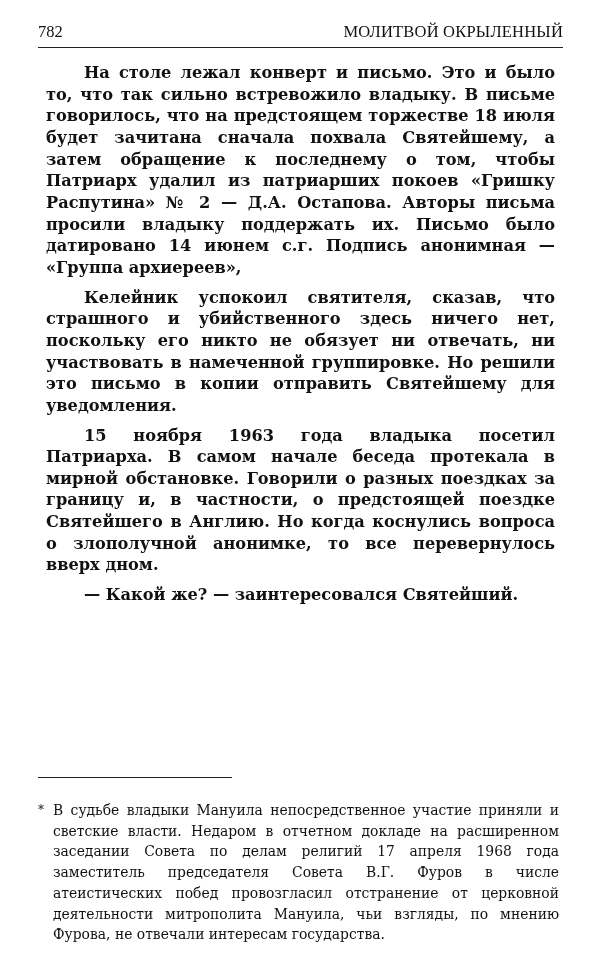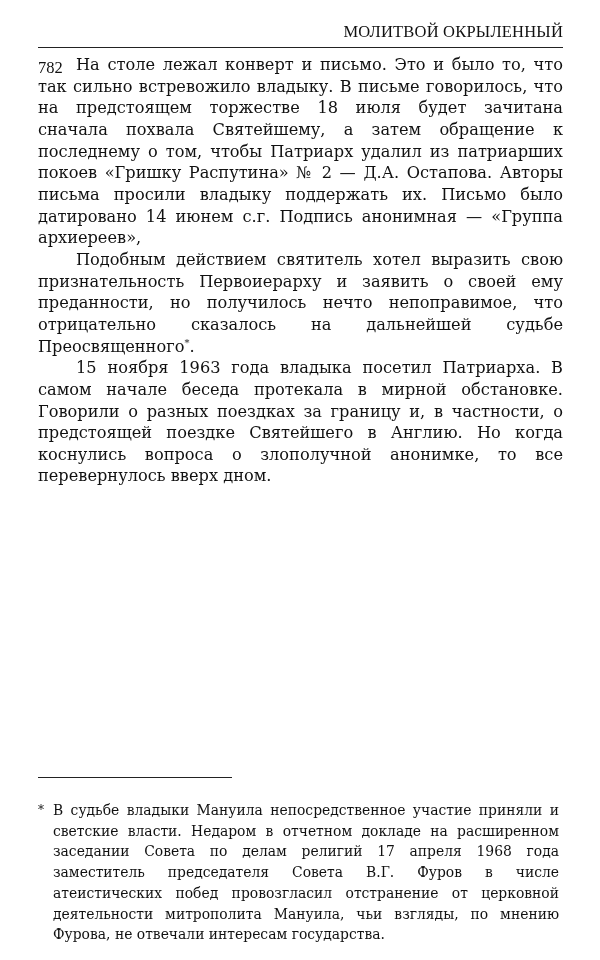--- a/index.html
+++ b/index.html
@@ -1,49 +1,50 @@
 <!DOCTYPE html>
 <html><head>
 <meta charset="utf-8">
 <style>
   html, body { margin: 0; padding: 0; background: #ffffff; }
   body { width: 600px; height: 960px; position: relative; overflow: hidden;
          font-family: "DejaVu Serif", "Liberation Serif", serif; color: #111; }
   .page { position: absolute; left: 38px; top: 0; width: 525px; }
   .running-head { position: absolute; top: 22px; left: 0; width: 525px; height: 22px;
                   font-family: "Liberation Serif", serif; font-size: 16.5px; }
-  .page-number { position: absolute; left: 0; top: 0; margin-top: 36px; }
+  .page-number { position: absolute; left: 0; top: 0; }
   .running-title { position: absolute; right: 0; top: 0; letter-spacing: 0.2px; }
   .head-rule { position: absolute; top: 47px; left: 0; width: 525px; height: 0;
                border-top: 1.5px solid #222; }
   .body { position: absolute; top: 54px; left: 0; width: 525px;
           font-family: "DejaVu Serif", serif; font-size: 16.2px; line-height: 21.65px; }
-  .para { margin: 0; text-align: justify; text-indent: 38px; hyphens: manual; }
+  .para { margin: 8px; text-align: justify; text-indent: 38px; hyphens: manual; font-weight: bold; }
   sup { font-size: 10px; line-height: 0; }
   .foot-rule { position: absolute; top: 777px; left: 0; width: 194px; height: 0;
                border-top: 1.2px solid #222; }
   .footnote { position: absolute; top: 800px; left: 0; width: 525px;
               font-family: "DejaVu Serif", serif; font-size: 13.9px; line-height: 20.7px; }
   .fn-mark { position: absolute; left: 0; top: 0; font-size: 12px; }
   .fn-text { margin: 0 4px 0 15px; text-align: justify; }
 </style>
 </head>
 <body>
 
 <div class="page">
   <div class="running-head">
     <span class="page-number">782</span>
     <span class="running-title">МОЛИТВОЙ ОКРЫЛЕННЫЙ</span>
   </div>
   <div class="head-rule"></div>
 
   <div class="body">
     <p class="para">На столе лежал конверт и письмо. Это и было то, что так сильно встревожило владыку. В письме говорилось, что на предстоящем торжестве 18 июля будет зачитана сначала похвала Святейшему, а затем обращение к последнему о том, чтобы Патриарх удалил из патриарших покоев «Гришку Распутина» № 2 — Д.А. Остапова. Авторы письма просили владыку поддержать их. Письмо было датировано 14 июнем с.г. Подпись анонимная — «Группа архиереев»,</p>
-    <p class="para"><span>Подобным действием святитель хотел выразить свою признательность Первоиерарху и заявить о своей ему преданности, но получилось нечто непоправимое, что отрицательно сказалось на дальнейшей судьбе Преосвященного</span><sup>*</sup><span>.</span></p>
+    <p class="para">Келейник успокоил святителя, сказав, что страшного и убийственного здесь ничего нет, поскольку его никто не обязует ни отвечать, ни участвовать в намеченной группировке. Но решили это письмо в копии отправить Святейшему для уведомления.</p>
     <p class="para">15 ноября 1963 года владыка посетил Патриарха. В самом начале беседа протекала в мирной обстановке. Говорили о разных поездках за границу и, в частности, о предстоящей поездке Святейшего в Англию. Но когда коснулись вопроса о злополучной анонимке, то все перевернулось вверх дном.</p>
+    <p class="para">— Какой же? — заинтересовался Святейший.</p>
   </div>
 
   <div class="foot-rule"></div>
 
   <div class="footnote">
     <span class="fn-mark">*</span>
     <p class="fn-text">В судьбе владыки Мануила непосредственное участие приняли и светские власти. Недаром в отчетном докладе на расширенном заседании Совета по делам религий 17 апреля 1968 года заместитель председателя Совета В.Г. Фуров в числе атеистических побед провозгласил отстранение от церковной деятельности митрополита Мануила, чьи взгляды, по мнению Фурова, не отвечали интересам государства.</p>
   </div>
 </div>
 

